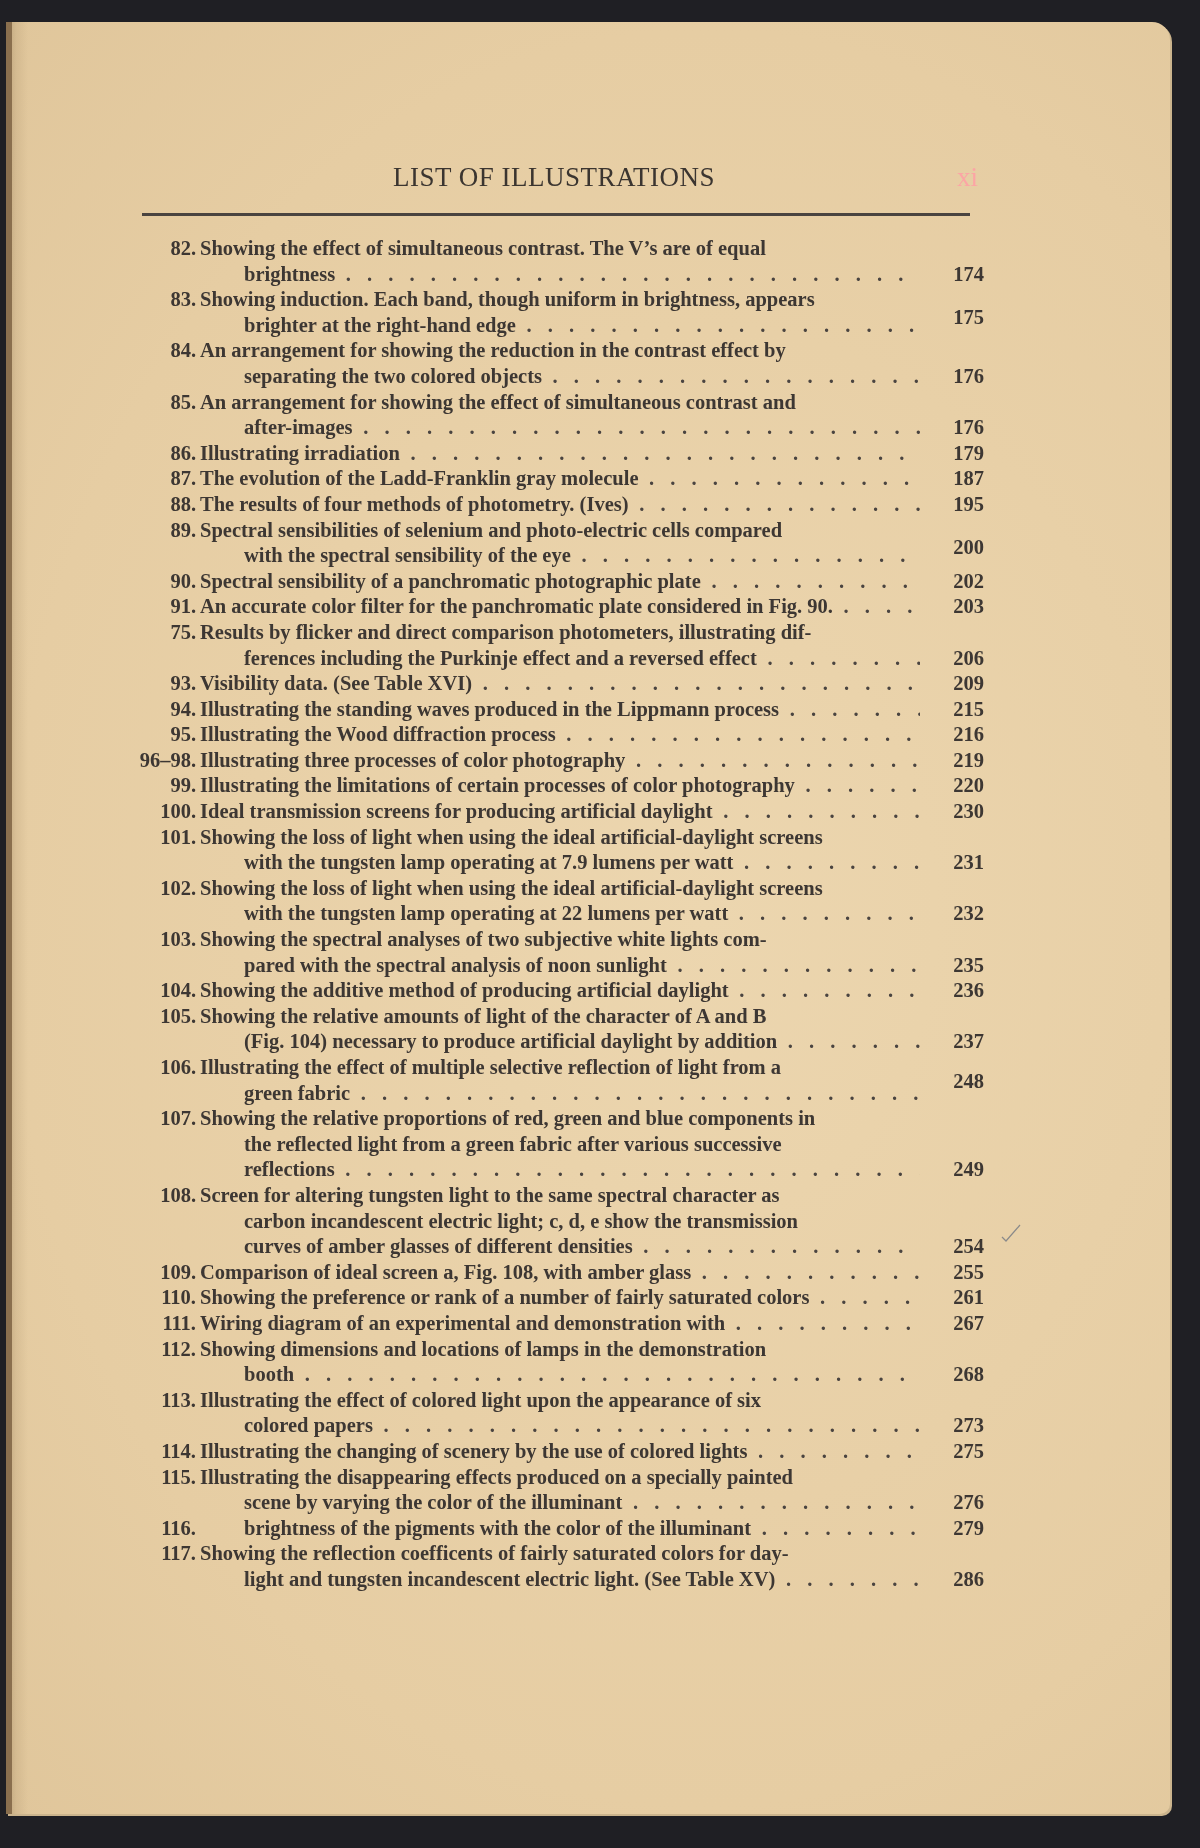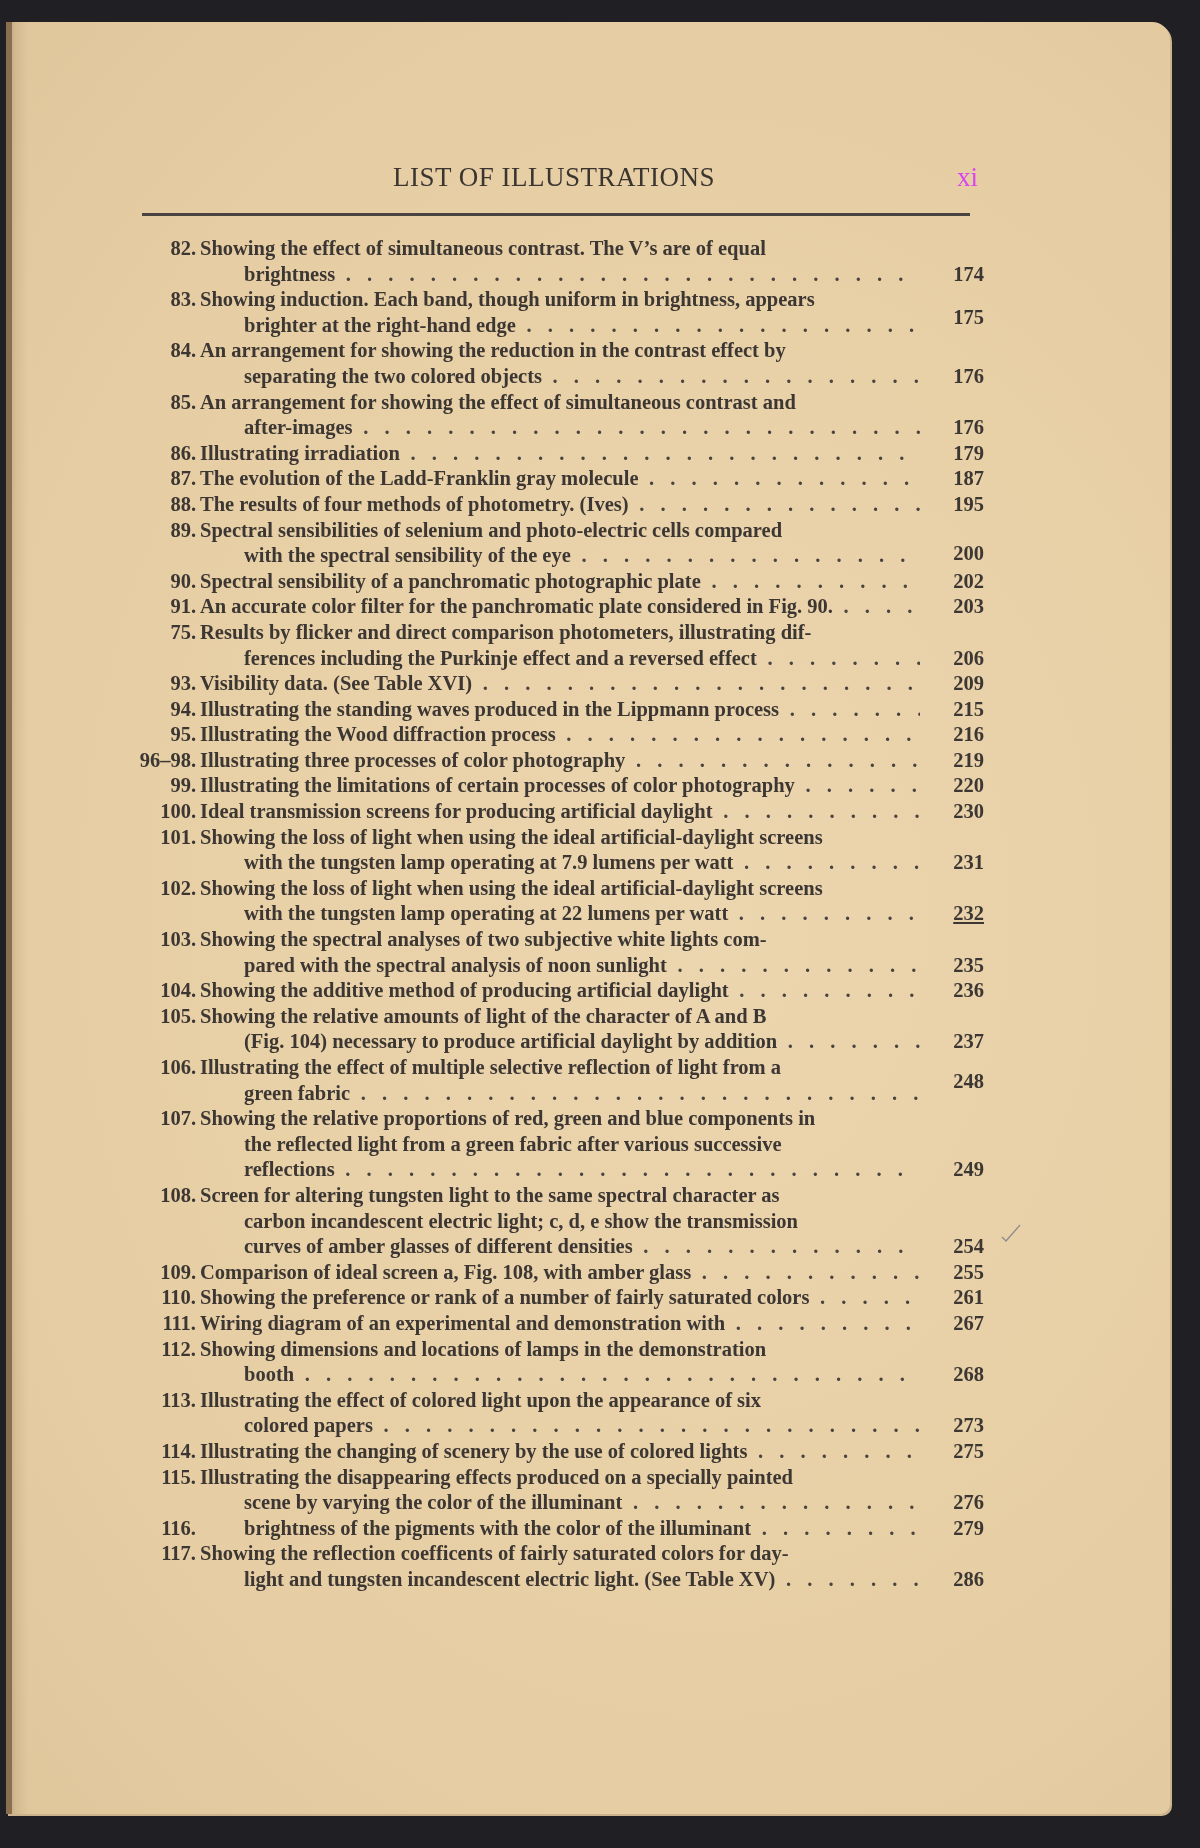--- a/index.html
+++ b/index.html
@@ -25,21 +25,21 @@
     }
     .header {
       position: absolute; left: 130px; top: 162px; width: 848px; height: 40px;
     }
     .header-title {
       position: absolute; left: 0; right: 0; top: 0; text-align: center;
       font-size: 27px; color: #3b3530; letter-spacing: 0.5px;
       font-family: "Liberation Serif", serif;
     }
     .header-page {
-      position: absolute; right: 0; top: 0; font-size: 27px; color: #d946ef;
+      position: absolute; right: 0; top: 0; font-size: 27px; color: #fca5a5;
       font-family: "Liberation Serif", serif;
     }
     .rule {
       position: absolute; left: 142px; top: 213px; width: 828px; height: 3px;
       background: #4a4440;
     }
     .list {
       position: absolute; left: 140px; top: 236px; width: 844px;
       color: #3d3733;
       font-family: "Liberation Serif", serif;
@@ -129,21 +129,21 @@
         <span class="line"><span class="txt">The results of four methods of photometry. (Ives)</span><span style="letter-spacing: 5.5px; color: rgb(74, 68, 64);"> . . . . . . . . . . . . . . . . . . . . . . . . . . . . . . . . . . . . . . . . . . . . . . . . . . . . . . . . . . . .</span></span>
       </div>
       <span class="pg" style="bottom: 0px;">195</span>
     </div>
     <div class="entry">
       <span class="num">89.</span>
       <div class="body-text">
         <span class="line"><span class="txt">Spectral sensibilities of selenium and photo-electric cells compared</span></span>
         <span class="line cont"><span class="txt">with the spectral sensibility of the eye</span><span style="letter-spacing: 5.5px; color: rgb(74, 68, 64);"> . . . . . . . . . . . . . . . . . . . . . . . . . . . . . . . . . . . . . . . . . . . . . . . . . . . . . . . . . . . .</span></span>
       </div>
-      <span class="pg" style="bottom: 2px;">200</span>
+      <span class="pg" style="bottom: 8px;">200</span>
     </div>
     <div class="entry">
       <span class="num">90.</span>
       <div class="body-text">
         <span class="line"><span class="txt">Spectral sensibility of a panchromatic photographic plate</span><span style="letter-spacing: 5.5px; color: rgb(74, 68, 64);"> . . . . . . . . . . . . . . . . . . . . . . . . . . . . . . . . . . . . . . . . . . . . . . . . . . . . . . . . . . . .</span></span>
       </div>
       <span class="pg" style="bottom: 0px;">202</span>
     </div>
     <div class="entry">
       <span class="num">91.</span>
@@ -209,21 +209,21 @@
         <span class="line cont"><span class="txt">with the tungsten lamp operating at 7.9 lumens per watt</span><span style="letter-spacing: 5.5px; color: rgb(74, 68, 64);"> . . . . . . . . . . . . . . . . . . . . . . . . . . . . . . . . . . . . . . . . . . . . . . . . . . . . . . . . . . . .</span></span>
       </div>
       <span class="pg" style="bottom: 0px;">231</span>
     </div>
     <div class="entry">
       <span class="num">102.</span>
       <div class="body-text">
         <span class="line"><span class="txt">Showing the loss of light when using the ideal artificial-daylight screens</span></span>
         <span class="line cont"><span class="txt">with the tungsten lamp operating at 22 lumens per watt</span><span style="letter-spacing: 5.5px; color: rgb(74, 68, 64);"> . . . . . . . . . . . . . . . . . . . . . . . . . . . . . . . . . . . . . . . . . . . . . . . . . . . . . . . . . . . .</span></span>
       </div>
-      <span class="pg" style="bottom: 0px; text-decoration: underline;">232</span>
+      <span class="pg" style="bottom: 0px;">232</span>
     </div>
     <div class="entry">
       <span class="num">103.</span>
       <div class="body-text">
         <span class="line"><span class="txt">Showing the spectral analyses of two subjective white lights com-</span></span>
         <span class="line cont"><span class="txt">pared with the spectral analysis of noon sunlight</span><span style="letter-spacing: 5.5px; color: rgb(74, 68, 64);"> . . . . . . . . . . . . . . . . . . . . . . . . . . . . . . . . . . . . . . . . . . . . . . . . . . . . . . . . . . . .</span></span>
       </div>
       <span class="pg" style="bottom: 0px;">235</span>
     </div>
     <div class="entry">

